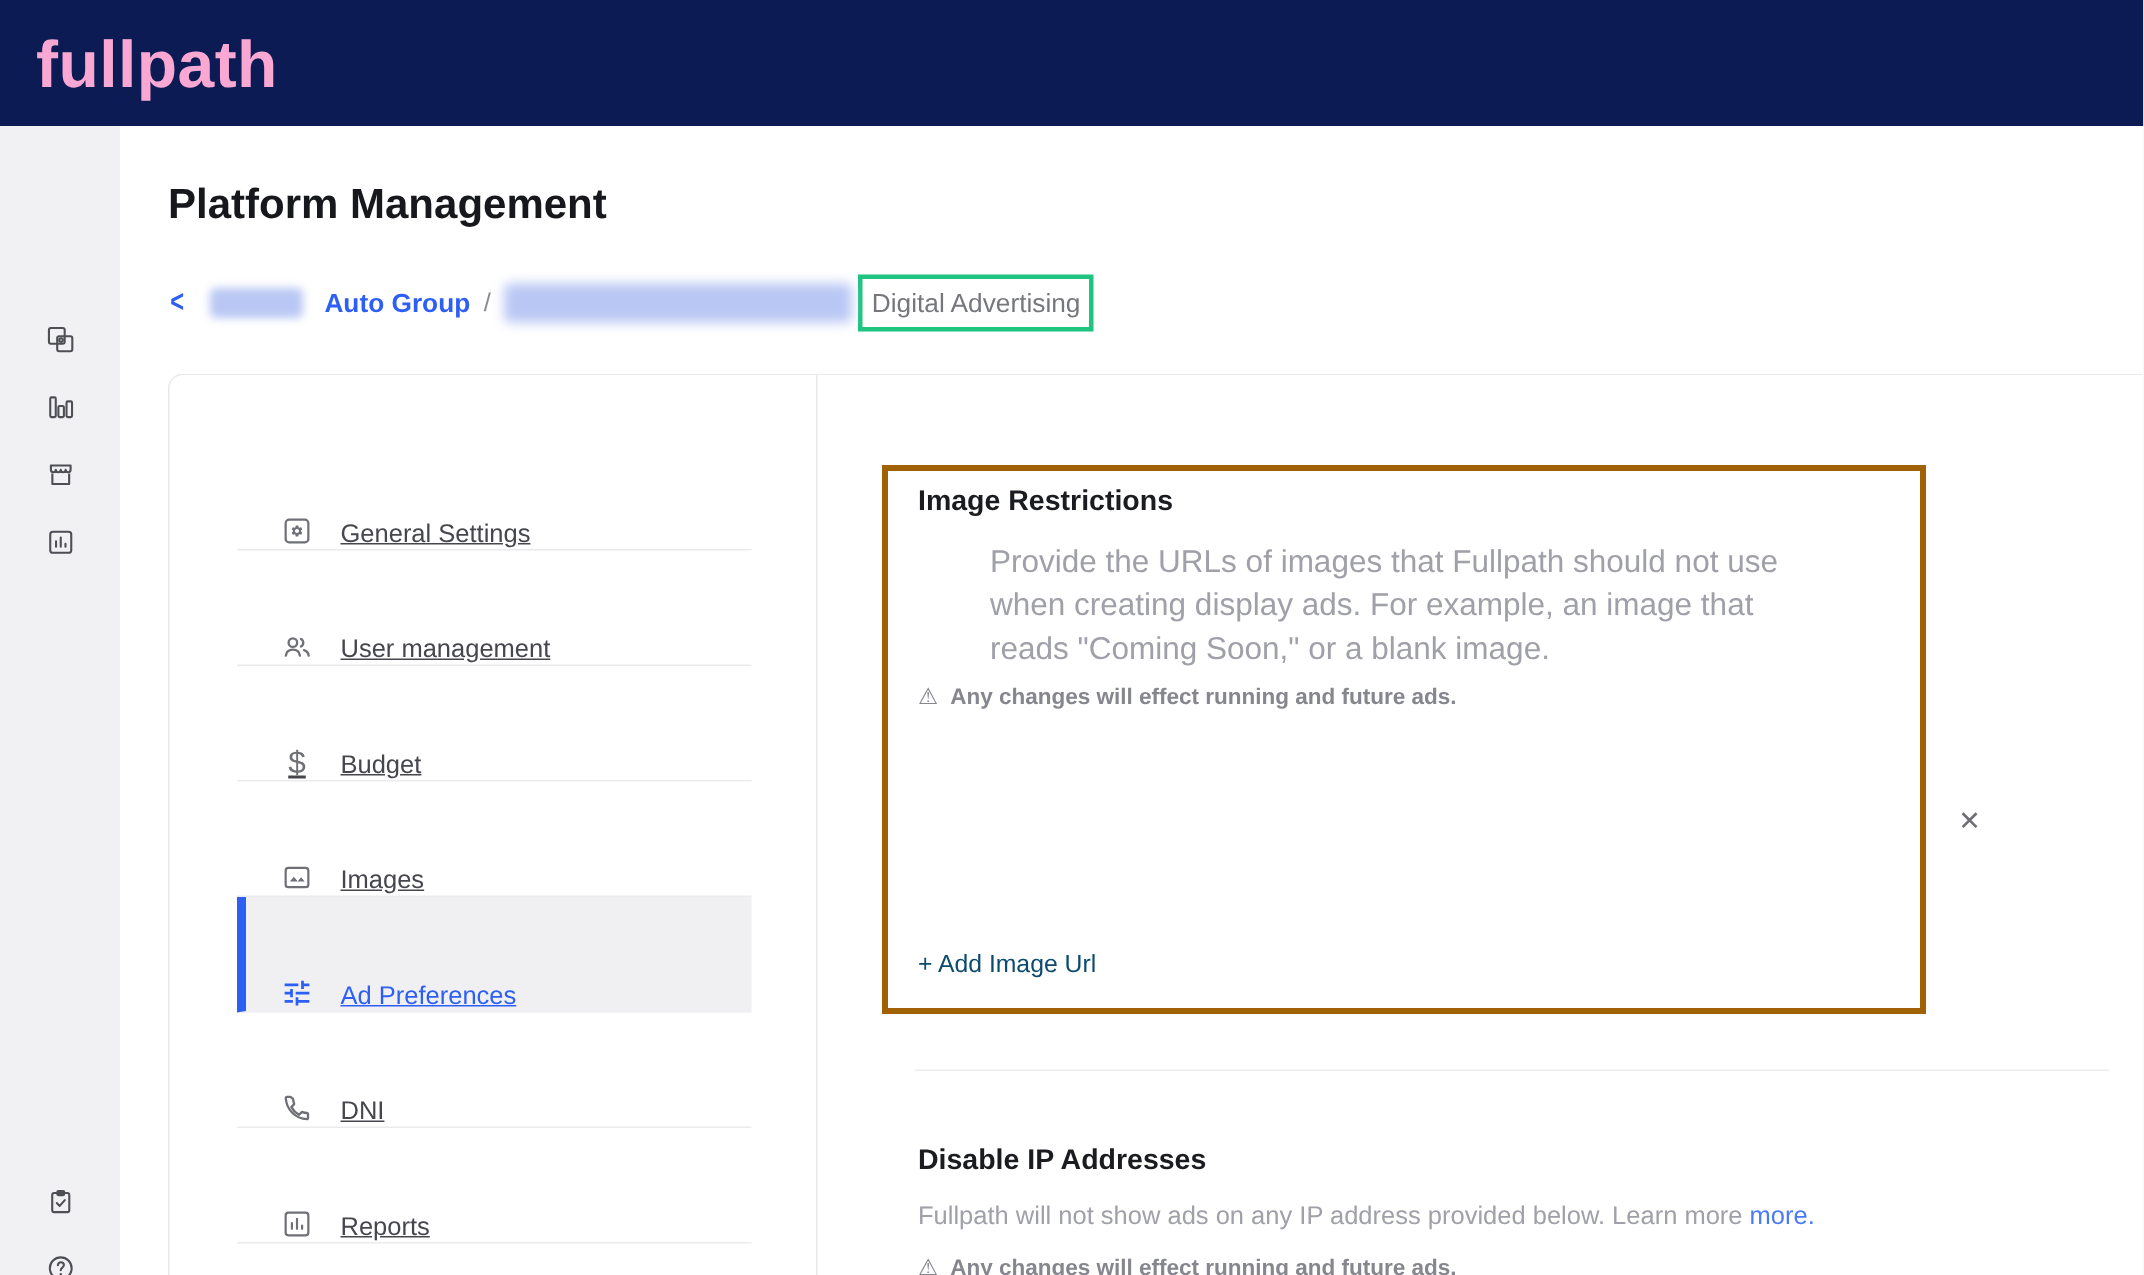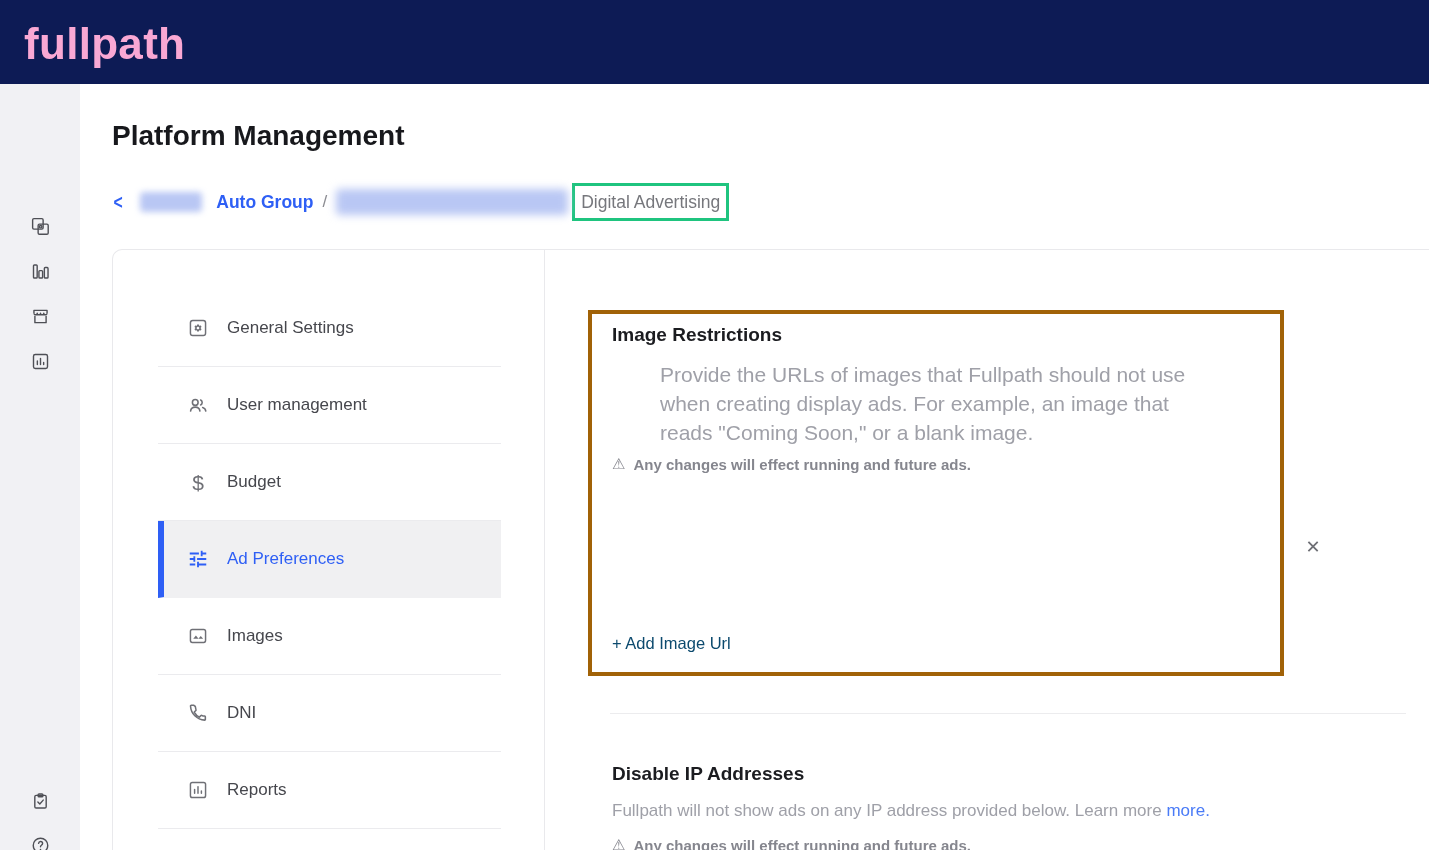--- a/index.html
+++ b/index.html
@@ -34,23 +34,23 @@
   .bc-current{color:#76777c;font-size:17.5px;white-space:nowrap;}
 
   
   .panel{position:absolute;left:112px;top:249px;width:1317px;height:601px;
          border-top:1px solid #e9e9ec;border-left:1px solid #e9e9ec;
          border-top-left-radius:10px;box-sizing:border-box;}
   .panel-vdivider{position:absolute;left:431px;top:0;width:1px;height:600px;background:#e9e9ec;}
 
   
   .nav-list{position:absolute;left:45px;top:40px;width:343px;}
-  .nav-item{height:77px;display:flex;align-items:center;gap:17px;padding-left:28px;
+  .nav-item{height:77px;display:flex;align-items:flex-end;gap:17px;padding-left:28px;
             border-bottom:1px solid #ebebee;box-sizing:border-box;color:#46474d;
-            font-size:17px;cursor:pointer;background:transparent;}
+            font-size:17px;cursor:pointer;background:transparent;text-decoration:underline;}
   .nav-item .nicon{width:24px;height:24px;display:flex;align-items:center;justify-content:center;
                    color:#6f7076;flex:0 0 24px;}
   .nav-item .nicon svg{width:22px;height:22px;}
   .nav-item.selected{background:#f0f0f2;border-left:6px solid #2e5ff5;padding-left:22px;
                      color:#2e5ff5;border-bottom:1px solid #f0f0f2;}
   .nav-item.selected .nicon{color:#2e5ff5;}
   .dollar-glyph{font-size:21px;font-weight:500;line-height:1;}
 
   
   .green-box{position:absolute;left:588px;top:310px;width:696px;height:366px;
@@ -171,38 +171,38 @@
         <span>User management</span>
       </div>
 
       <div class="nav-item">
         <span class="nicon">
           <span class="dollar-glyph">$</span>
         </span>
         <span>Budget</span>
       </div>
 
-      <div class="nav-item selected">
-        <span class="nicon">
-          <svg viewBox="0 0 24 24" fill="currentColor">
-            <path d="M3 17v2h6v-2H3zM3 5v2h10V5H3zm10 16v-2h8v-2h-8v-2h-2v6h2zM7 9v2H3v2h4v2h2V9H7zm14 4v-2H11v2h10zm-6-4h2V7h4V5h-4V3h-2v6z"></path>
-          </svg>
-        </span>
-        <span>Ad Preferences</span>
-      </div>
-
       <div class="nav-item">
         <span class="nicon">
           <svg viewBox="0 0 24 24" fill="none" stroke="currentColor" stroke-width="1.6" stroke-linejoin="round">
             <rect x="3.75" y="5" width="16.5" height="14" rx="2"></rect>
             <path d="M6.8 14.9l2.9-3.4 2.9 3.4z" fill="currentColor" stroke="none"></path>
             <path d="M12.4 14.9l2.6-3 2.6 3z" fill="currentColor" stroke="none"></path>
           </svg>
         </span>
         <span>Images</span>
+      </div>
+
+      <div class="nav-item selected">
+        <span class="nicon">
+          <svg viewBox="0 0 24 24" fill="currentColor">
+            <path d="M3 17v2h6v-2H3zM3 5v2h10V5H3zm10 16v-2h8v-2h-8v-2h-2v6h2zM7 9v2H3v2h4v2h2V9H7zm14 4v-2H11v2h10zm-6-4h2V7h4V5h-4V3h-2v6z"></path>
+          </svg>
+        </span>
+        <span>Ad Preferences</span>
       </div>
 
       <div class="nav-item">
         <span class="nicon">
           <svg viewBox="0 0 24 24" fill="none" stroke="currentColor" stroke-width="1.7" stroke-linecap="round" stroke-linejoin="round">
             <path d="M7.5 3.6H4.6c-.4 0-.8.35-.77.78.45 8.4 7.03 14.98 15.4 15.4.43.02.78-.36.78-.79v-2.87c0-.43-.35-.78-.78-.82-1.1-.1-2.16-.33-3.16-.69-.28-.1-.6-.03-.82.19l-1.75 1.75a13.7 13.7 0 01-5.58-5.58l1.75-1.75c.22-.22.3-.54.19-.82-.36-1-.59-2.06-.69-3.16-.04-.43-.39-.78-.82-.78z"></path>
           </svg>
         </span>
         <span>DNI</span>
       </div>

